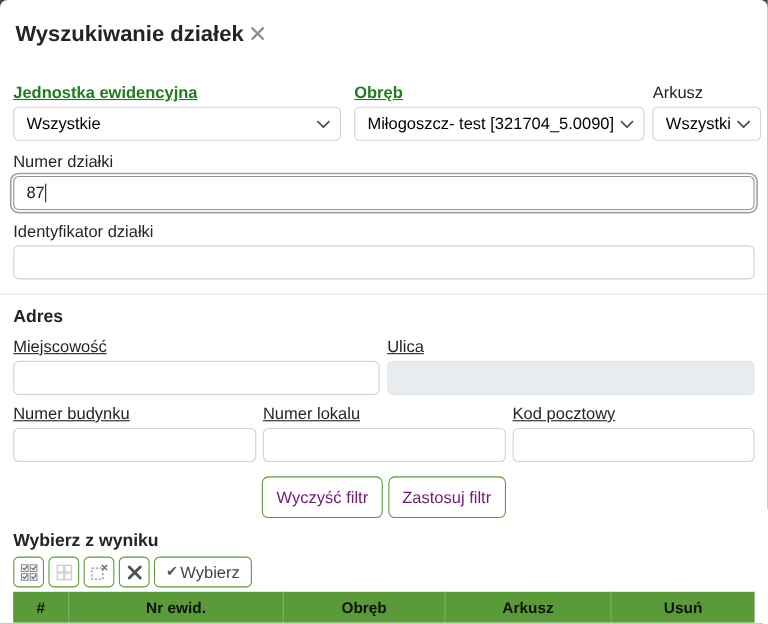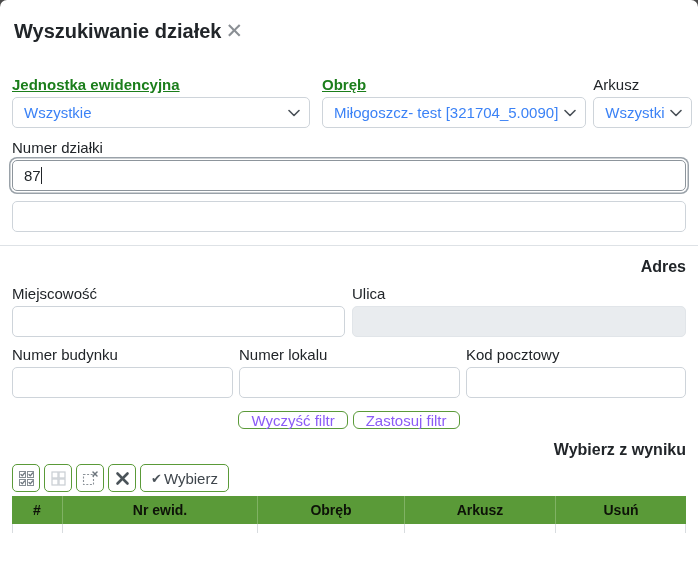--- a/index.html
+++ b/index.html
@@ -34,21 +34,21 @@
   .field-label {
     font-size:15px; line-height:19px; margin-bottom:3px; color:#212529;
   }
   .link-label {
     color:#1b7e1b; font-weight:bold; text-decoration:underline; cursor:pointer;
     width:max-content;
   }
   .select {
     height:31px; border:1px solid #ced4da; border-radius:5px; background:#fff;
     display:flex; align-items:center; justify-content:space-between;
-    padding:0 9px 0 11px; font-size:15px; cursor:pointer; color:#3b82f6;
+    padding:0 9px 0 11px; font-size:15px; cursor:pointer; color:#000000;
   }
   .select-text { white-space:nowrap; overflow:hidden; }
   .chev { flex:0 0 auto; margin-left:6px; }
 
   .text-input {
     height:31px; width:100%; border:1px solid #ced4da; border-radius:5px;
     padding:0 11px; font-size:15px; font-family:inherit; color:#212529;
     background:#fff; outline:none;
   }
   .input-wrap { position:relative; }
@@ -67,34 +67,34 @@
   .w-jedn { flex:0 0 298px; margin-right:12px; }
   .w-obreb { flex:0 0 261px; margin-right:7px; }
   .w-arkusz { flex:1; }
   .mt-field { margin-top:10px; }
 
   hr.divider {
     border:none; border-top:1px solid #dee2e6;
     margin:13px -12px 0 -12px;
   }
   .section-heading {
-    text-align:right; font-weight:bold; font-size:16px; margin-top:11px;
+    text-align:left; font-weight:bold; font-size:16px; margin-top:11px;
     line-height:19px;
   }
-  .addr-row { margin-top:8px; }
+  .addr-row { margin-top:8px;text-decoration:underline; }
   .w-half1 { flex:0 0 333px; margin-right:7px; }
   .w-half2 { flex:1; }
   .w-third { flex:0 0 221px; margin-right:6px; }
   .w-third-last { flex:1; margin-right:0;justify-content:space-between; }
 
   .btn-row { margin-top:13px; display:flex; justify-content:center; gap:5px; }
   .btn-outline {
     background:#fff; border:1px solid #5a9a38; border-radius:6px;
-    height:18px; padding:0 12px; font-size:15px; font-family:inherit;
-    color:#8b5cf6; cursor:pointer;
+    height:38px; padding:0 12px; font-size:15px; font-family:inherit;
+    color:#701a75; cursor:pointer;
   }
 
   .toolbar { margin-top:5px; display:flex; gap:4px; align-items:center; }
   .tool-btn {
     width:28px; height:28px; background:#fff; border:1px solid #5a9a38;
     border-radius:5px; display:inline-flex; align-items:center;
     justify-content:center; padding:0; cursor:pointer;
   }
   .tool-btn-wide {
     width:auto; padding:0 10px; font-size:15px; font-family:inherit;
@@ -167,20 +167,21 @@
 
     <div class="field mt-field">
       <span class="field-label">Numer działki</span>
       <div class="input-wrap">
         <input class="text-input focused" type="text" value="87" style="">
         <span class="caret"></span>
       </div>
     </div>
 
     <div class="field mt-field">
+      <span class="field-label">Identyfikator działki</span>
       <input class="text-input" type="text" value="" style="">
     </div>
 
     <hr class="divider">
 
     <div class="section-heading">Adres</div>
 
     <div class="row addr-row">
       <div class="field w-half1">
         <span class="field-label">Miejscowość</span>

